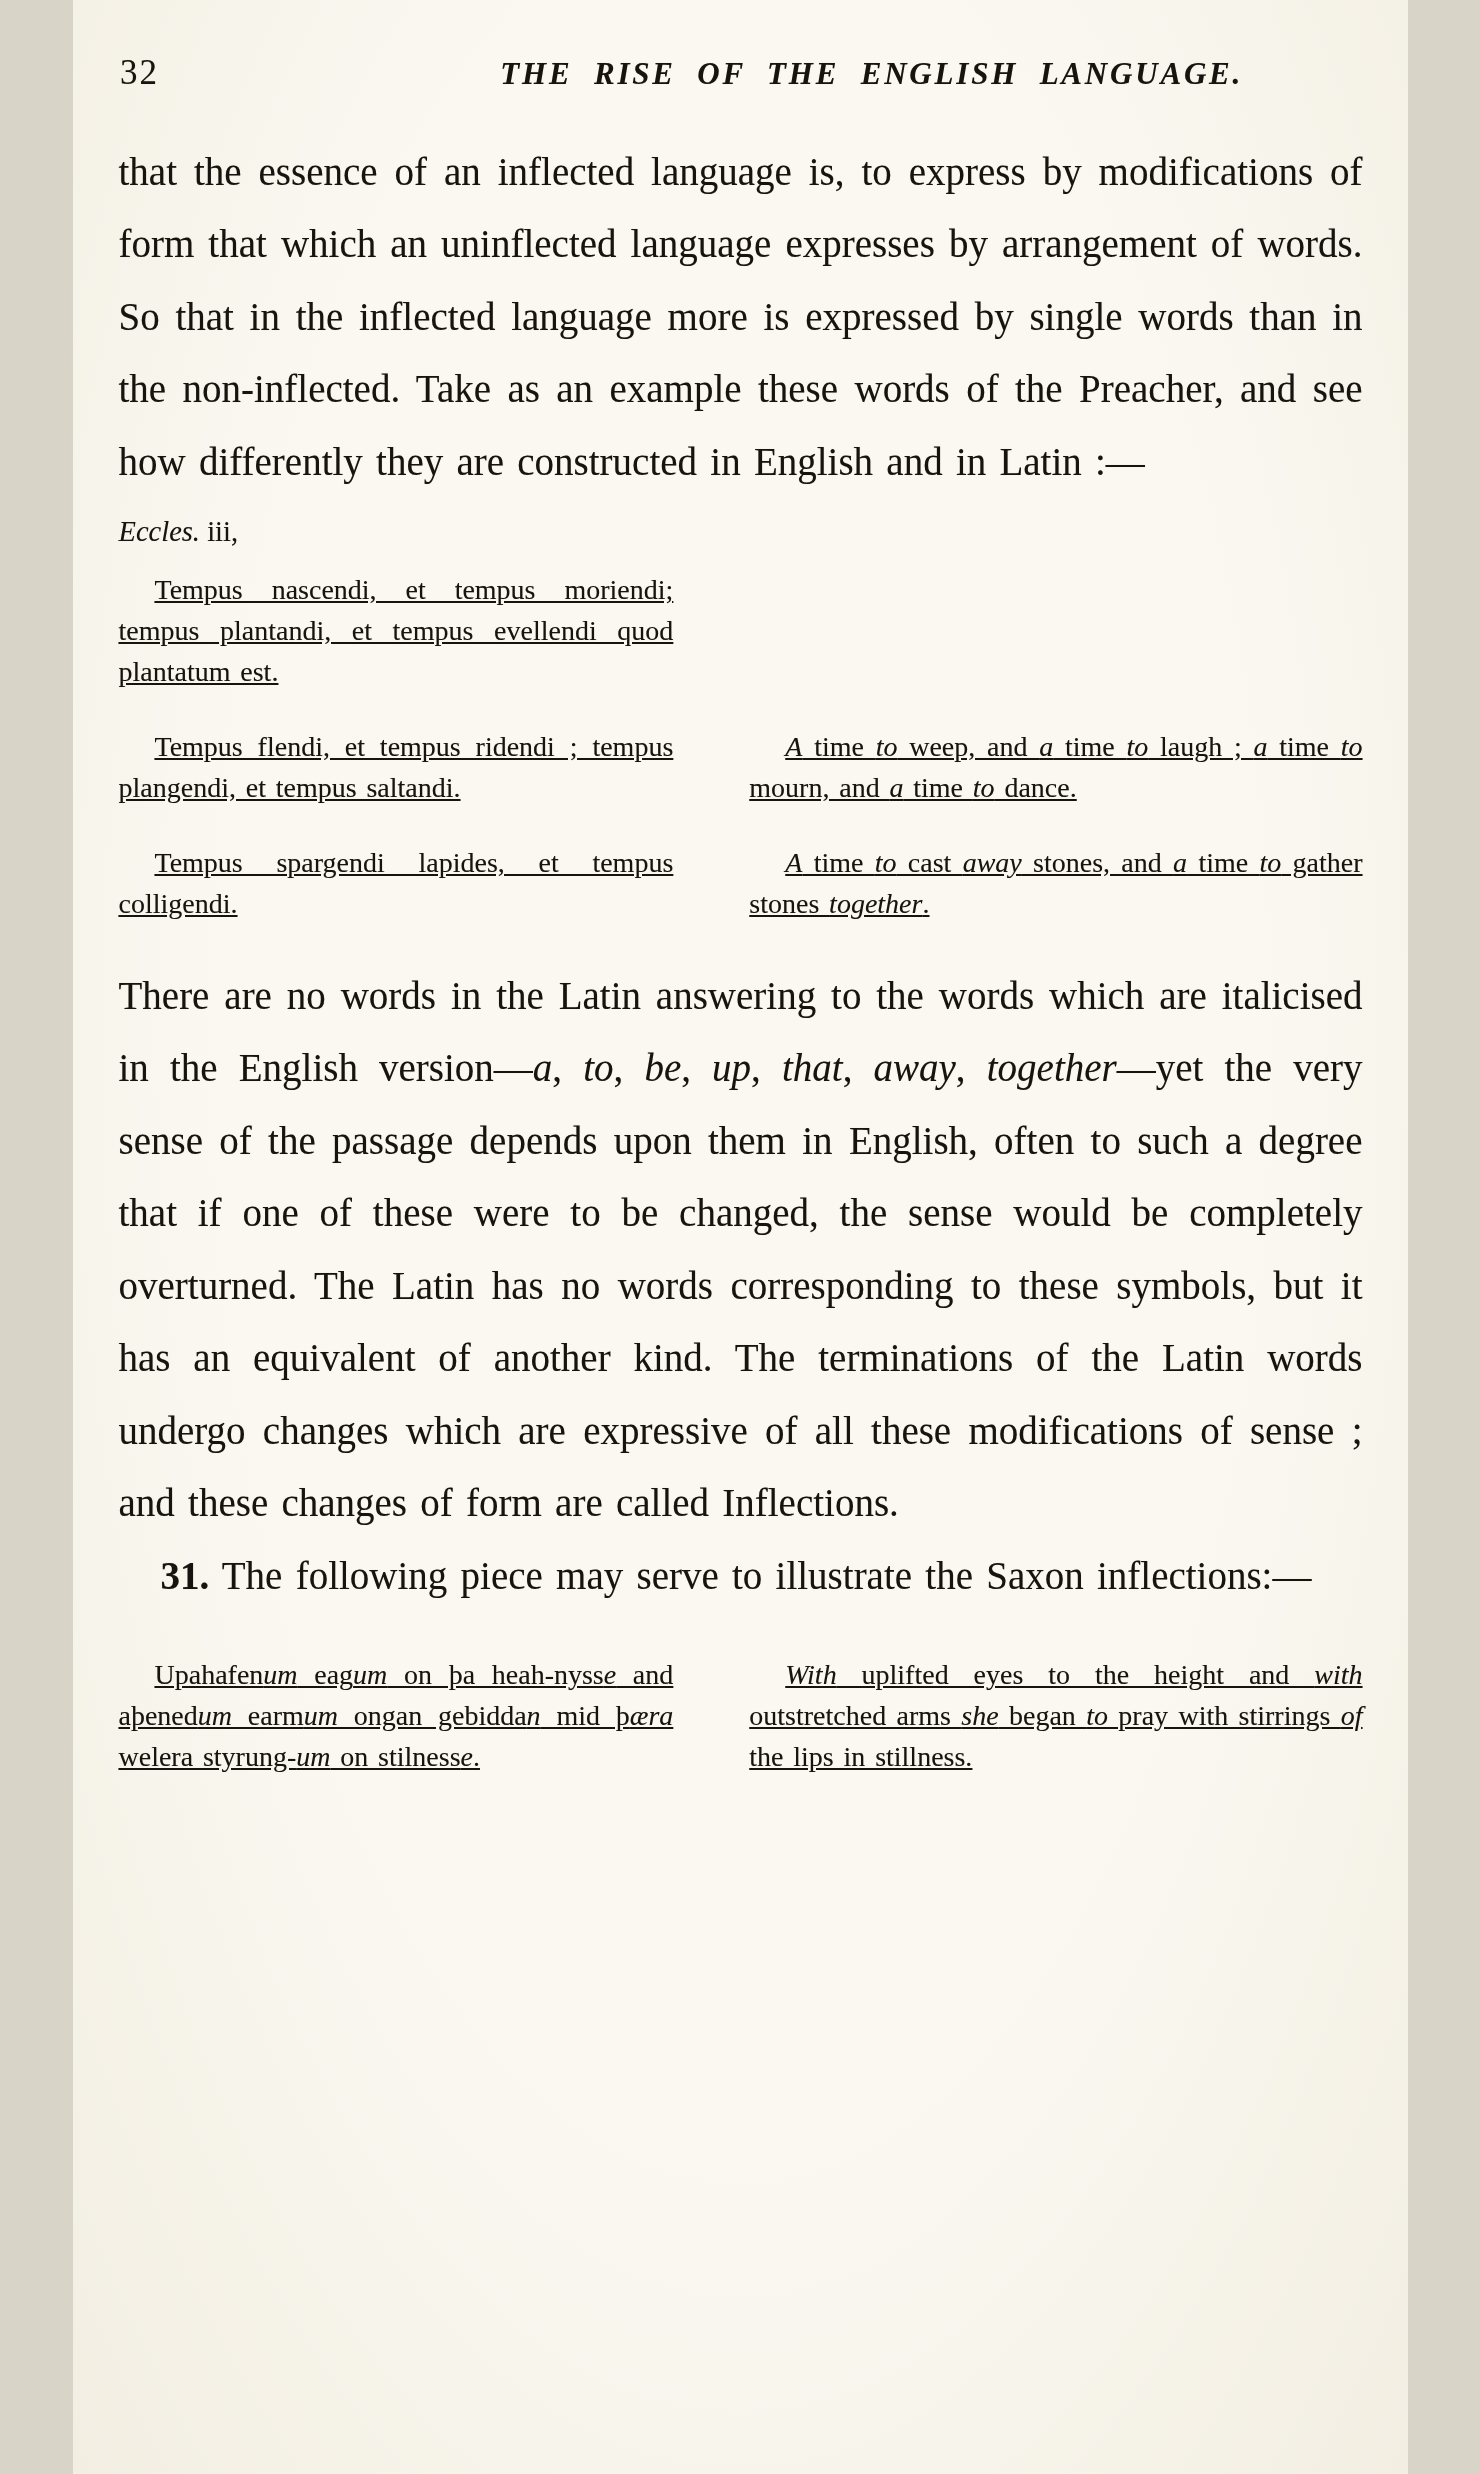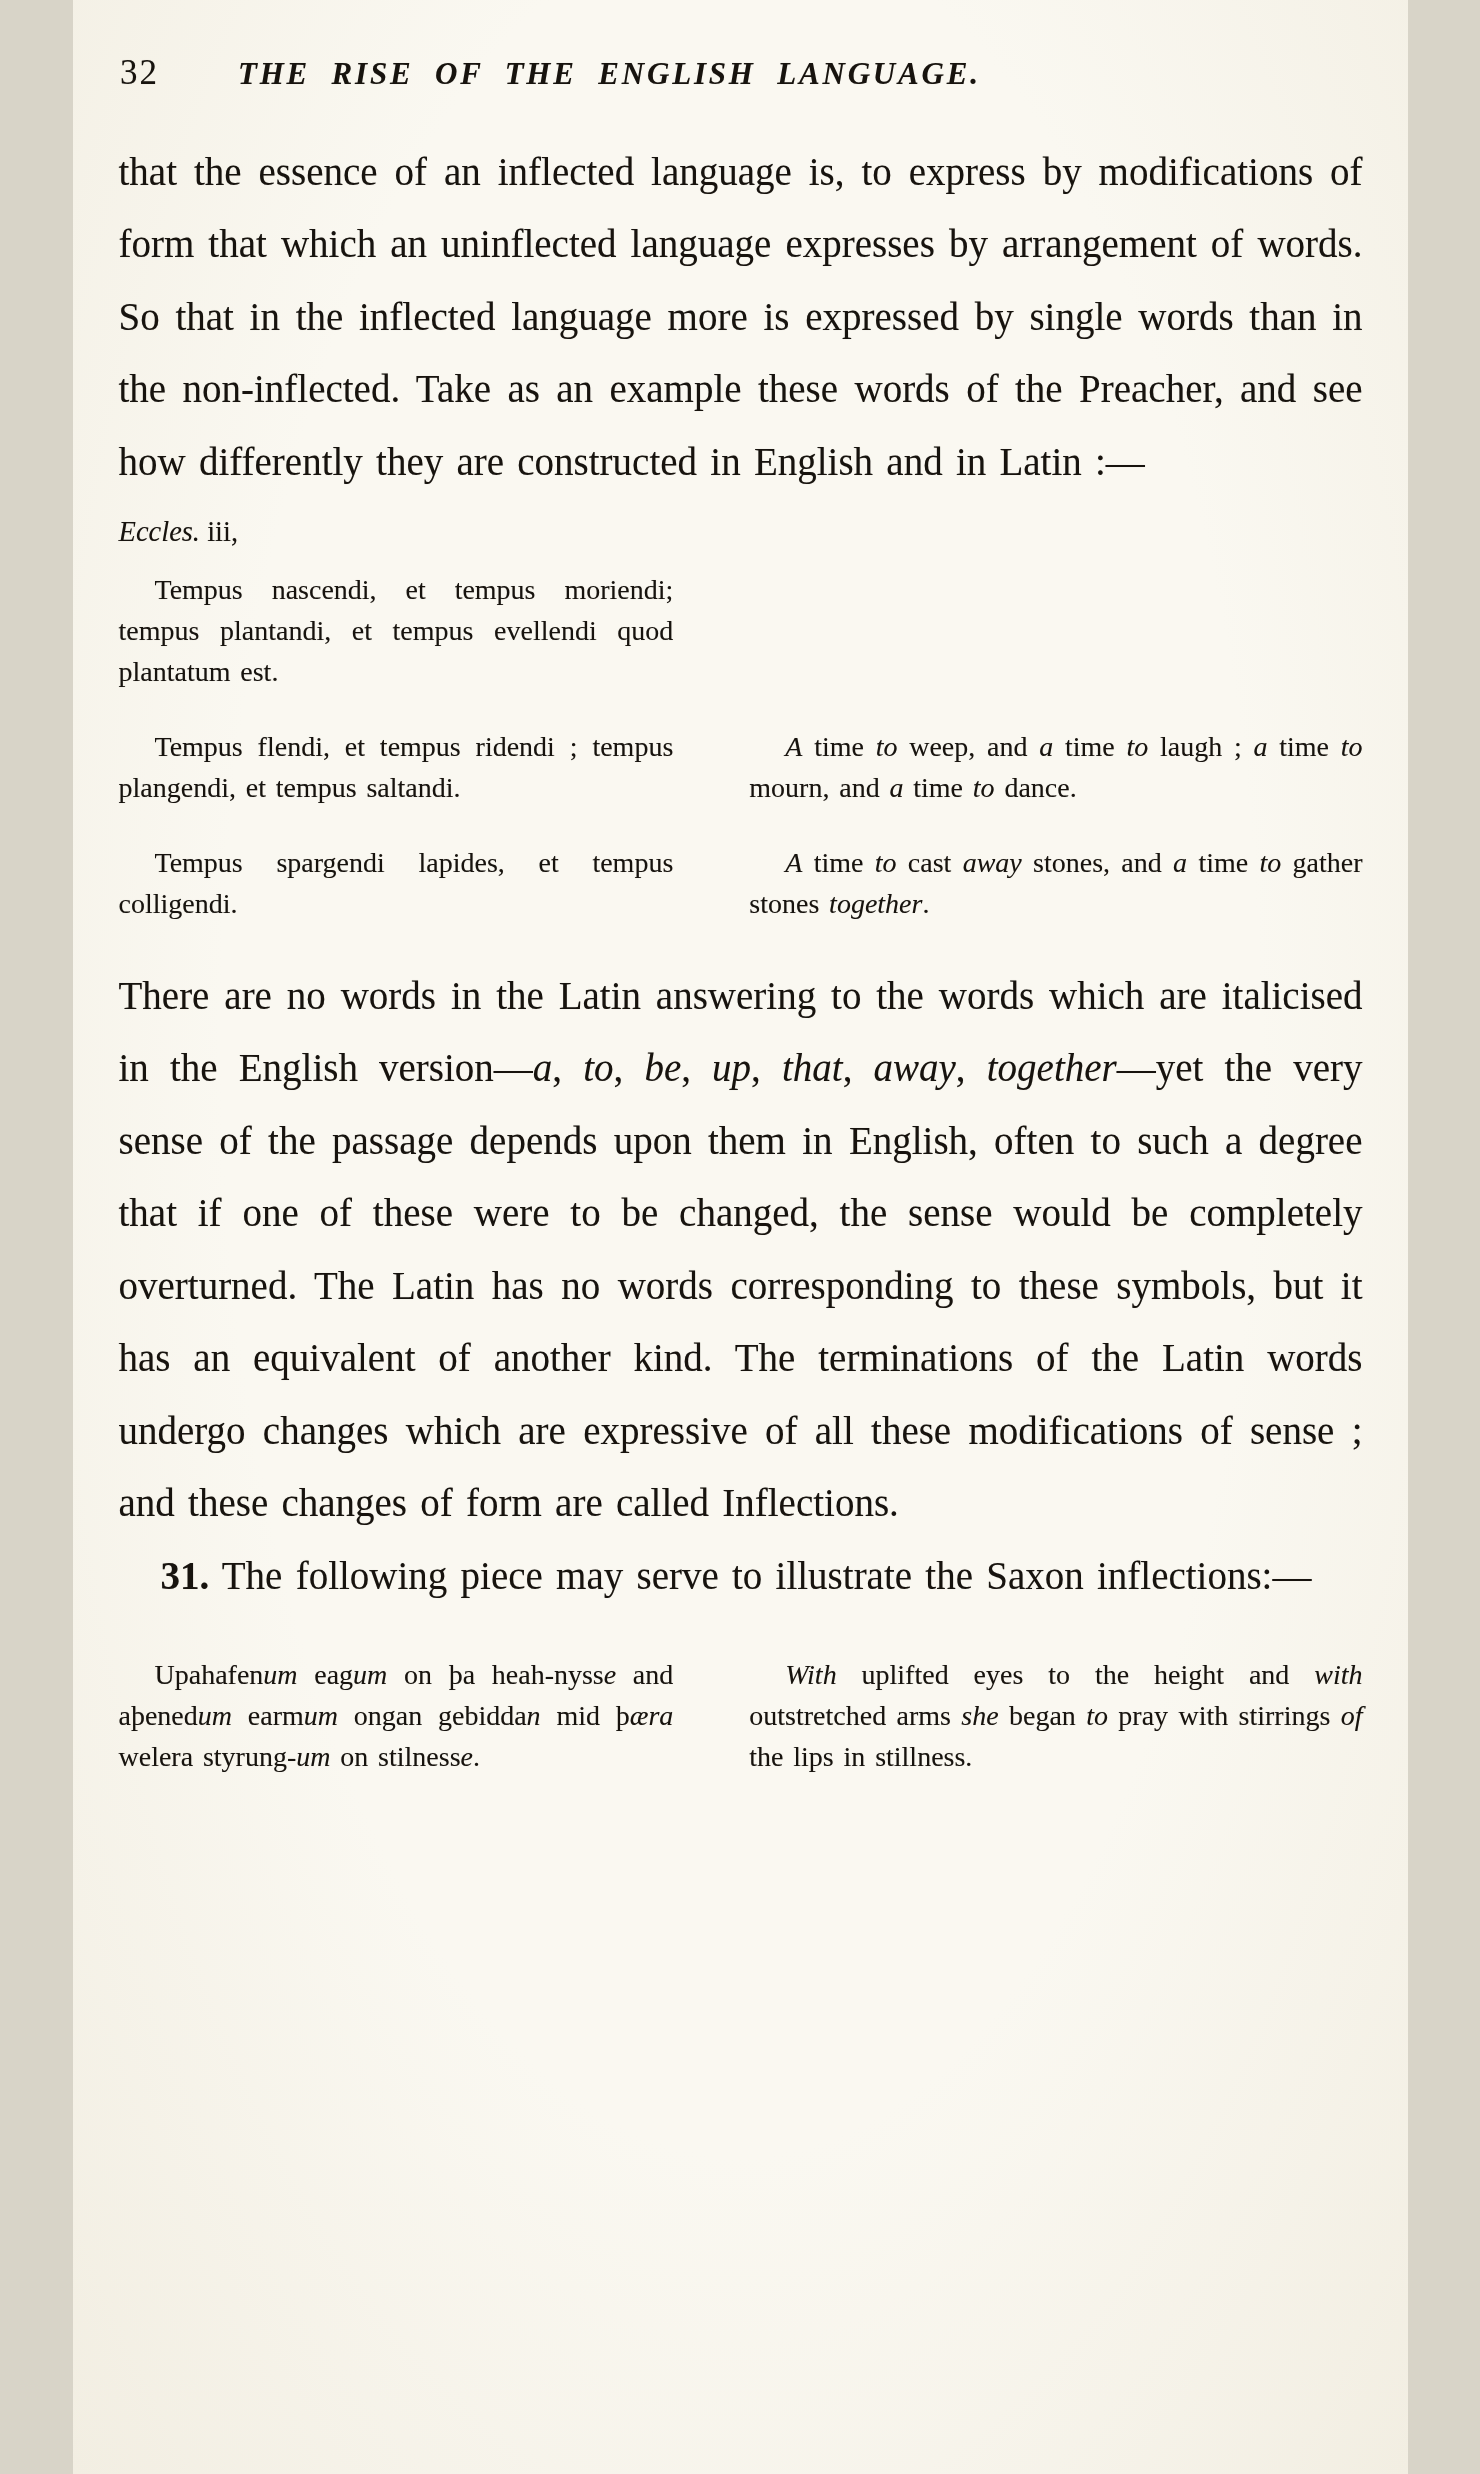--- a/index.html
+++ b/index.html
@@ -22,21 +22,21 @@
     align-items:baseline;
     margin:2.8px 1.4px 43px 1.4px;
   }
   .page-number{
     font-size:35px;
     letter-spacing:2.1px;
     justify-self:start;
   }
   .running-title{
     margin:0;
-    text-align:left;
+    text-align:right;
     font-size:31px;
     font-style:italic;
     font-weight:bold;
     letter-spacing:2.8px;
     word-spacing:11px;
   }
   .body-text{
     font-size:39px;
     line-height:1.86;
     margin:0;
@@ -48,20 +48,21 @@
   .scripture-ref{
     text-align:left;
     font-size:28.5px;
     margin:18px 0 22px 0;
   }
   .verse-row{
     display:grid;
     grid-template-columns:0.95fr 1.05fr;
     column-gap:76px;
     margin-bottom:35px;
+    text-decoration:underline;
   }
   .verse{
     font-size:28px;
     line-height:1.45;
     margin:0;
     text-align:justify;
     text-indent:36px;
     word-spacing:2.8px;
   }
   .saxon-section{margin-top:43px;}

